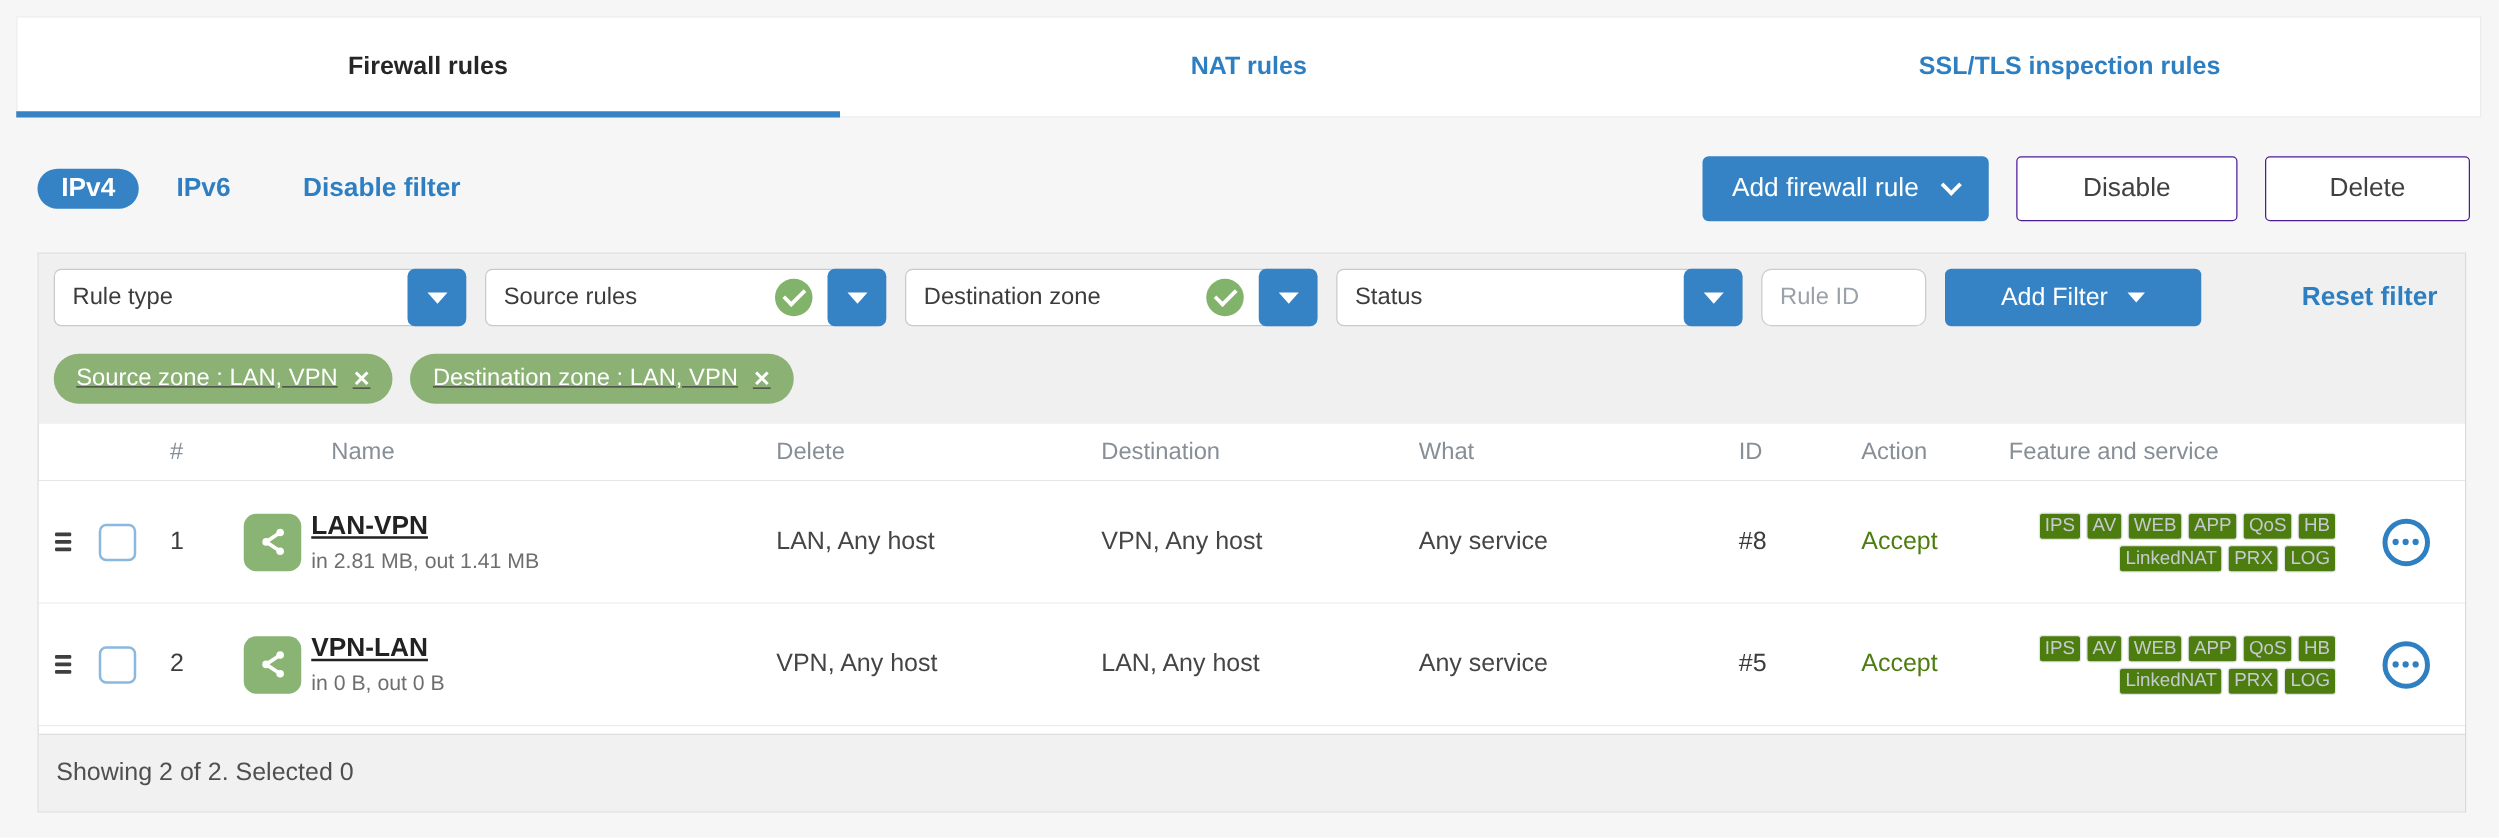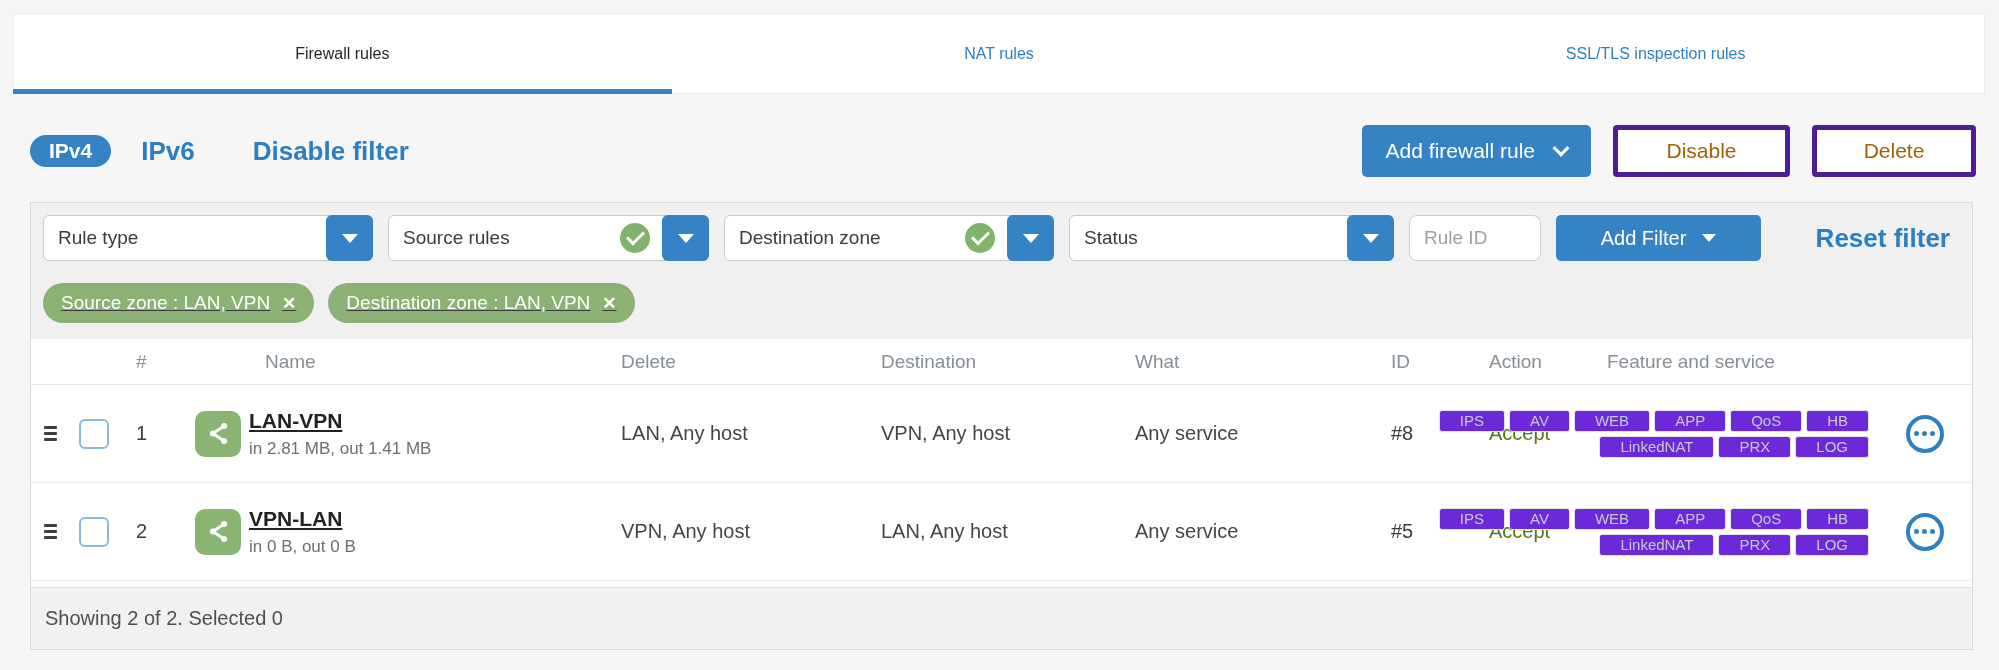--- a/index.html
+++ b/index.html
@@ -12,51 +12,51 @@
     color:#3c3c3c;
   }
 
   
   .tabbar {
     position:absolute; left:13px; right:14px; top:13px; height:81px;
     background:#ffffff; border:1px solid #ebebeb; display:flex;
   }
   .tab {
     flex:1; display:flex; align-items:center; justify-content:center;
-    font-size:16px; font-weight:400; color:#2e7fc2; cursor:pointer; position:relative;
+    font-size:20px; font-weight:700; color:#2e7fc2; cursor:pointer; position:relative;
   }
   .tab.active { color:#262626; }
   .tab.active::after {
     content:""; position:absolute; left:-1px; right:-1px; bottom:-1px; height:5px; background:#3583c5;
   }
 
   
   .toolbar {
     position:absolute; left:30px; right:23px; top:122px; height:58px;
     display:flex; align-items:center;
   }
   .pill {
     background:#3583c5; color:#fff; font-size:21px; font-weight:700;
     height:32px; padding:0 19px; border-radius:20px; display:flex; align-items:center; cursor:pointer;
   }
-  .link-blue { color:#2e7fc2; font-size:26px; font-weight:700; cursor:pointer; }
+  .link-blue { color:#2e7fc2; font-size:21px; font-weight:700; cursor:pointer; }
   .ipv6 { margin-left:30px; }
   .disable-filter { margin-left:58px; }
   .toolbar-right { margin-left:auto; display:flex; gap:22px; align-items:center; }
   .btn-primary {
     background:#3583c5; color:#fff; font-size:21px; height:52px; padding:0 24px;
     border:none; border-radius:5px; display:flex; align-items:center; gap:20px; cursor:pointer;
     font-family:inherit;
   }
   .chev {
     width:12px; height:12px; border-right:3px solid #fff; border-bottom:3px solid #fff;
     transform:rotate(45deg) translate(-2px,-2px);
   }
   .btn-ghost {
-    background:#fff; border:5px solid #4c1d95; color:#a16207; font-size:21px;
+    background:#fff; border:1px solid #4c1d95; color:#404040; font-size:21px;
     height:52px; border-radius:4px; cursor:pointer; font-family:inherit;
   }
   .btn-disable { width:177px; }
   .btn-delete  { width:164px; }
 
   
   .panel {
     position:absolute; left:30px; right:26px; top:202px; height:448px;
     background:#fff; border:1px solid #d9d9d9; display:flex; flex-direction:column;
   }
@@ -135,21 +135,21 @@
   .name-traffic { font-size:17px; color:#6e6e6e; margin-top:6px; }
 
   .cell { font-size:20px; color:#454545; }
   .id-cell { font-size:20px; color:#3c3c3c; }
   .action-cell { font-size:20px; font-weight:400; color:#4d7c0f; }
 
   .badges { display:flex; flex-direction:column; align-items:flex-end; gap:4px; padding-right:8px; }
   .badge-line { display:flex; gap:4px; }
   .badge {
     border:1px solid #e2e5e8; color:#c6cbd0; font-size:15px; line-height:20px;
-    padding:0 20px; border-radius:3px; background:#6d28d9; white-space:nowrap;
+    padding:0 4px; border-radius:3px; background:#4d7c0f; white-space:nowrap;
   }
 
   .more-cell { display:flex; justify-content:center; }
   .more-btn {
     width:38px; height:38px; border-radius:50%; border:4px solid #2f80c2;
     display:flex; align-items:center; justify-content:center; gap:3px; cursor:pointer; background:#fff;
   }
   .more-btn i { display:block; width:5px; height:5px; border-radius:50%; background:#2f80c2; }
 
   .tfoot {

